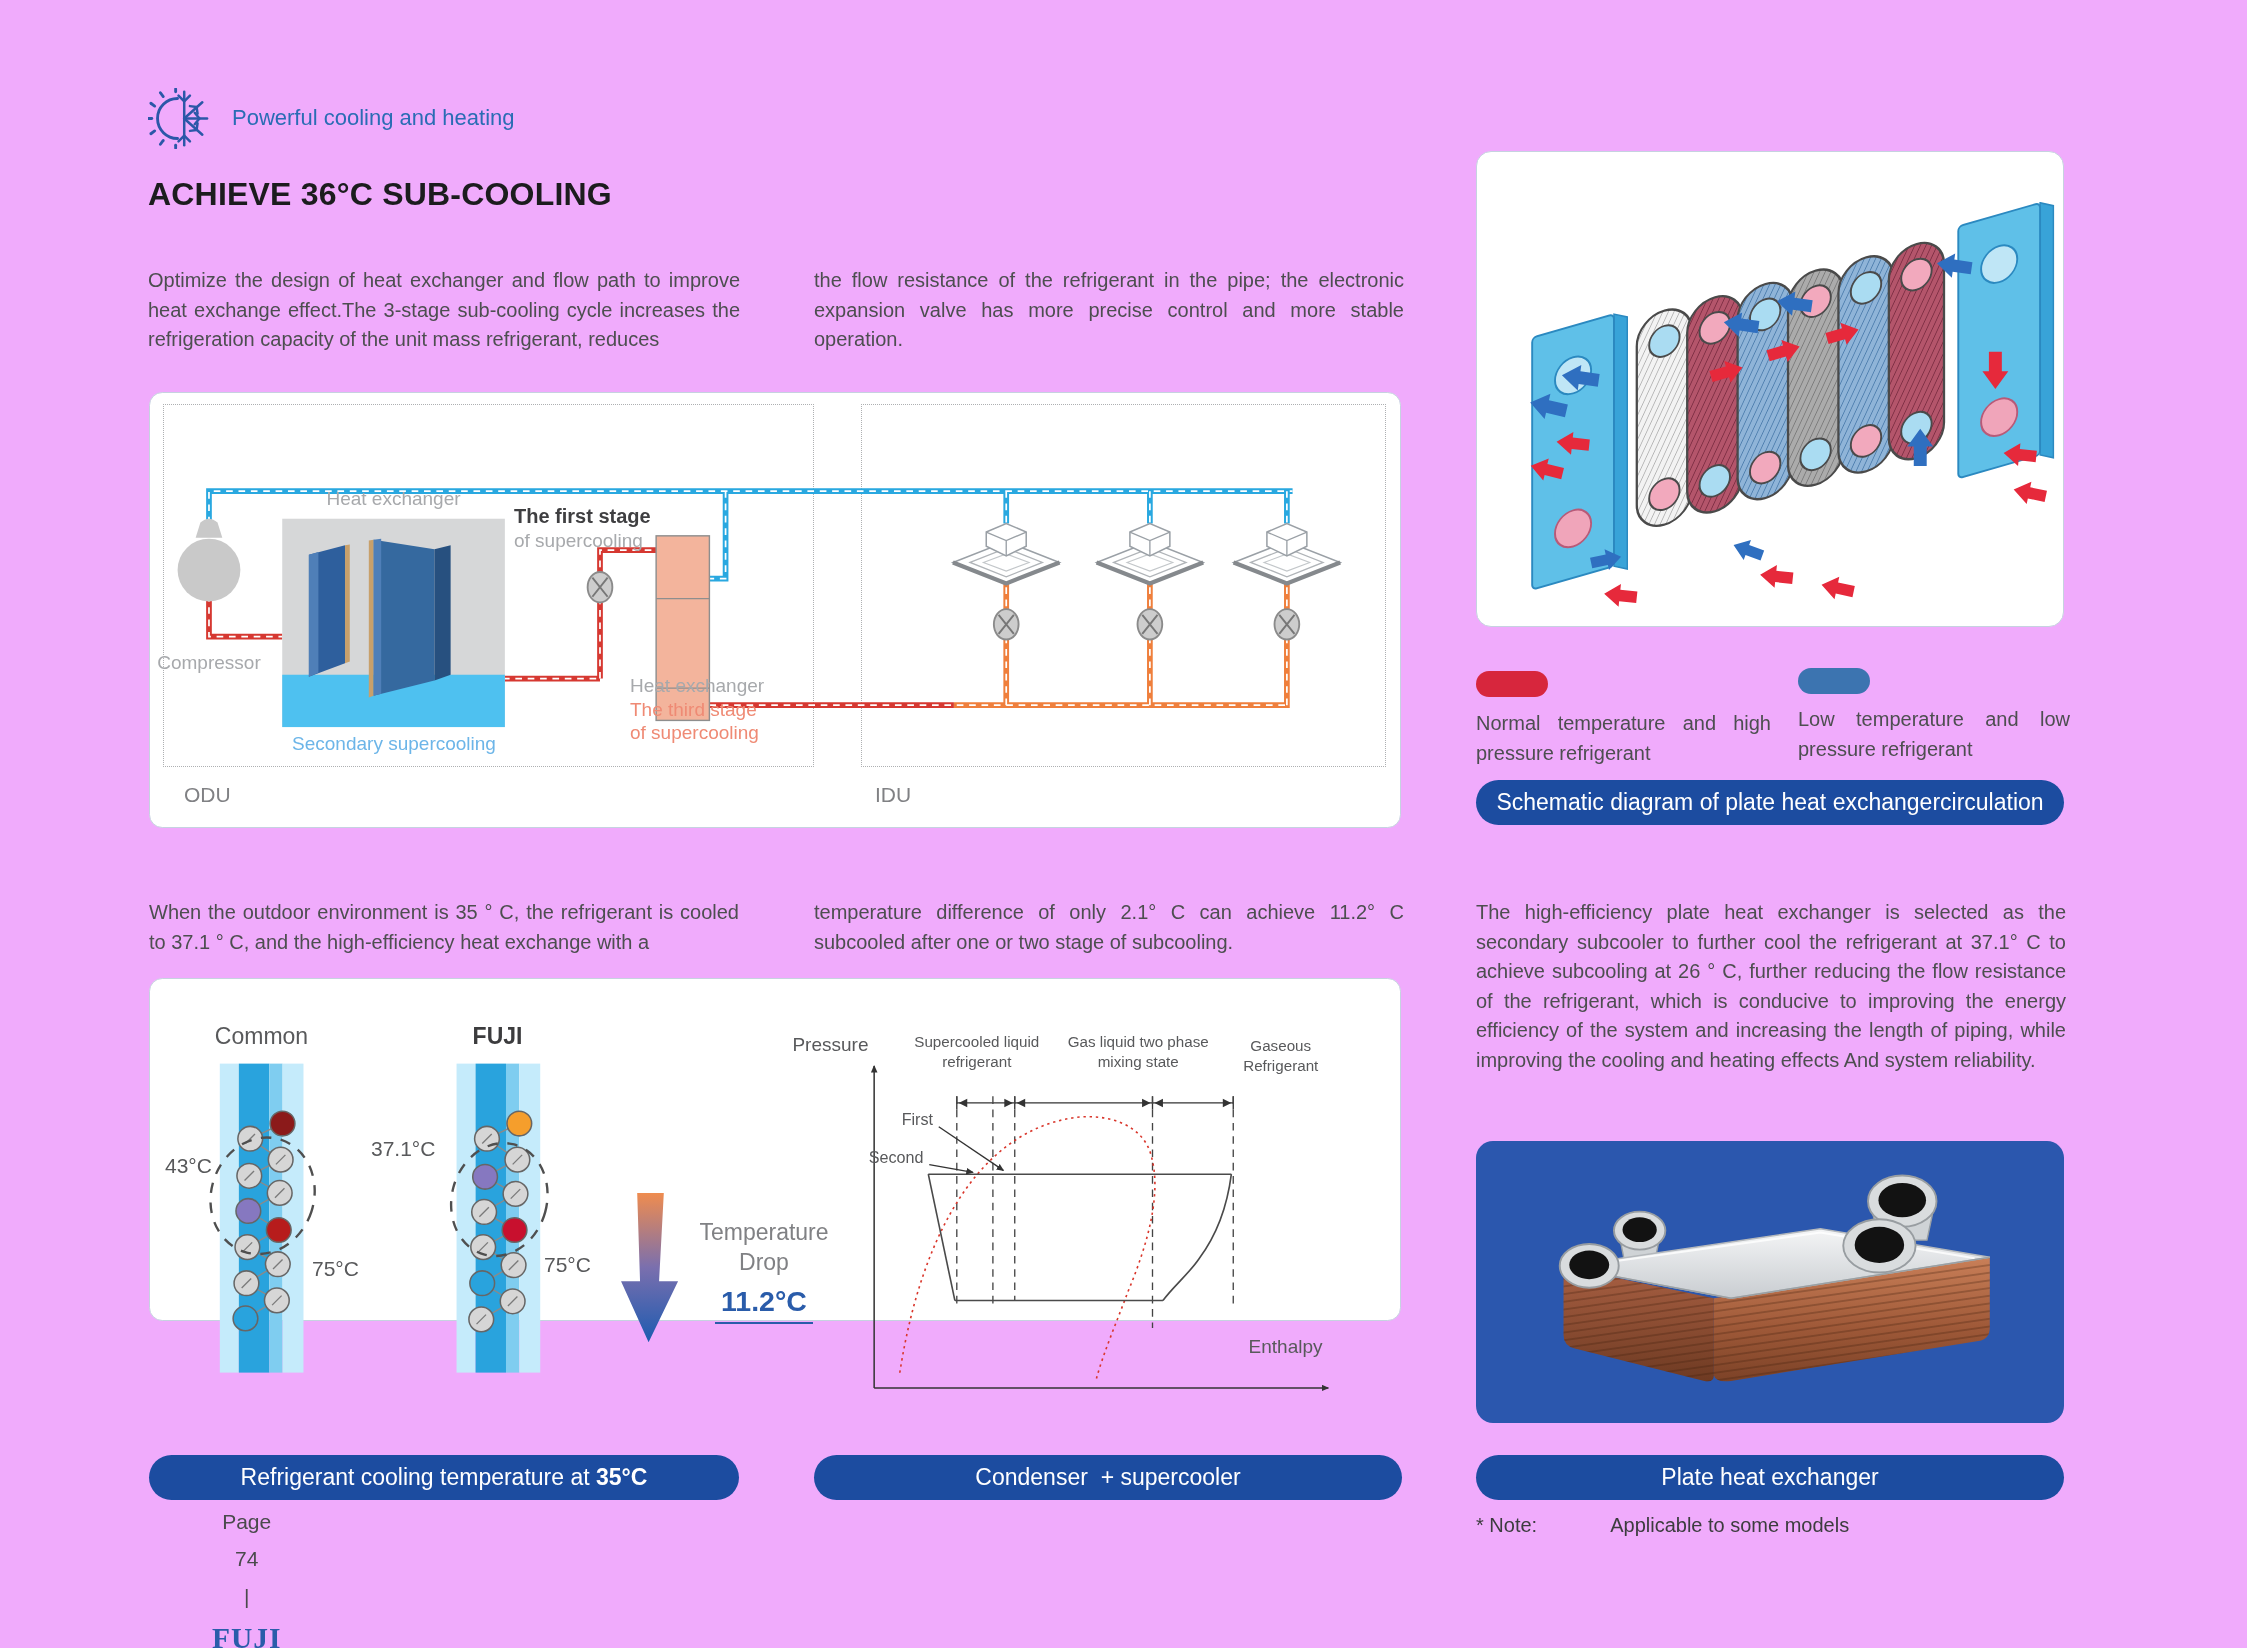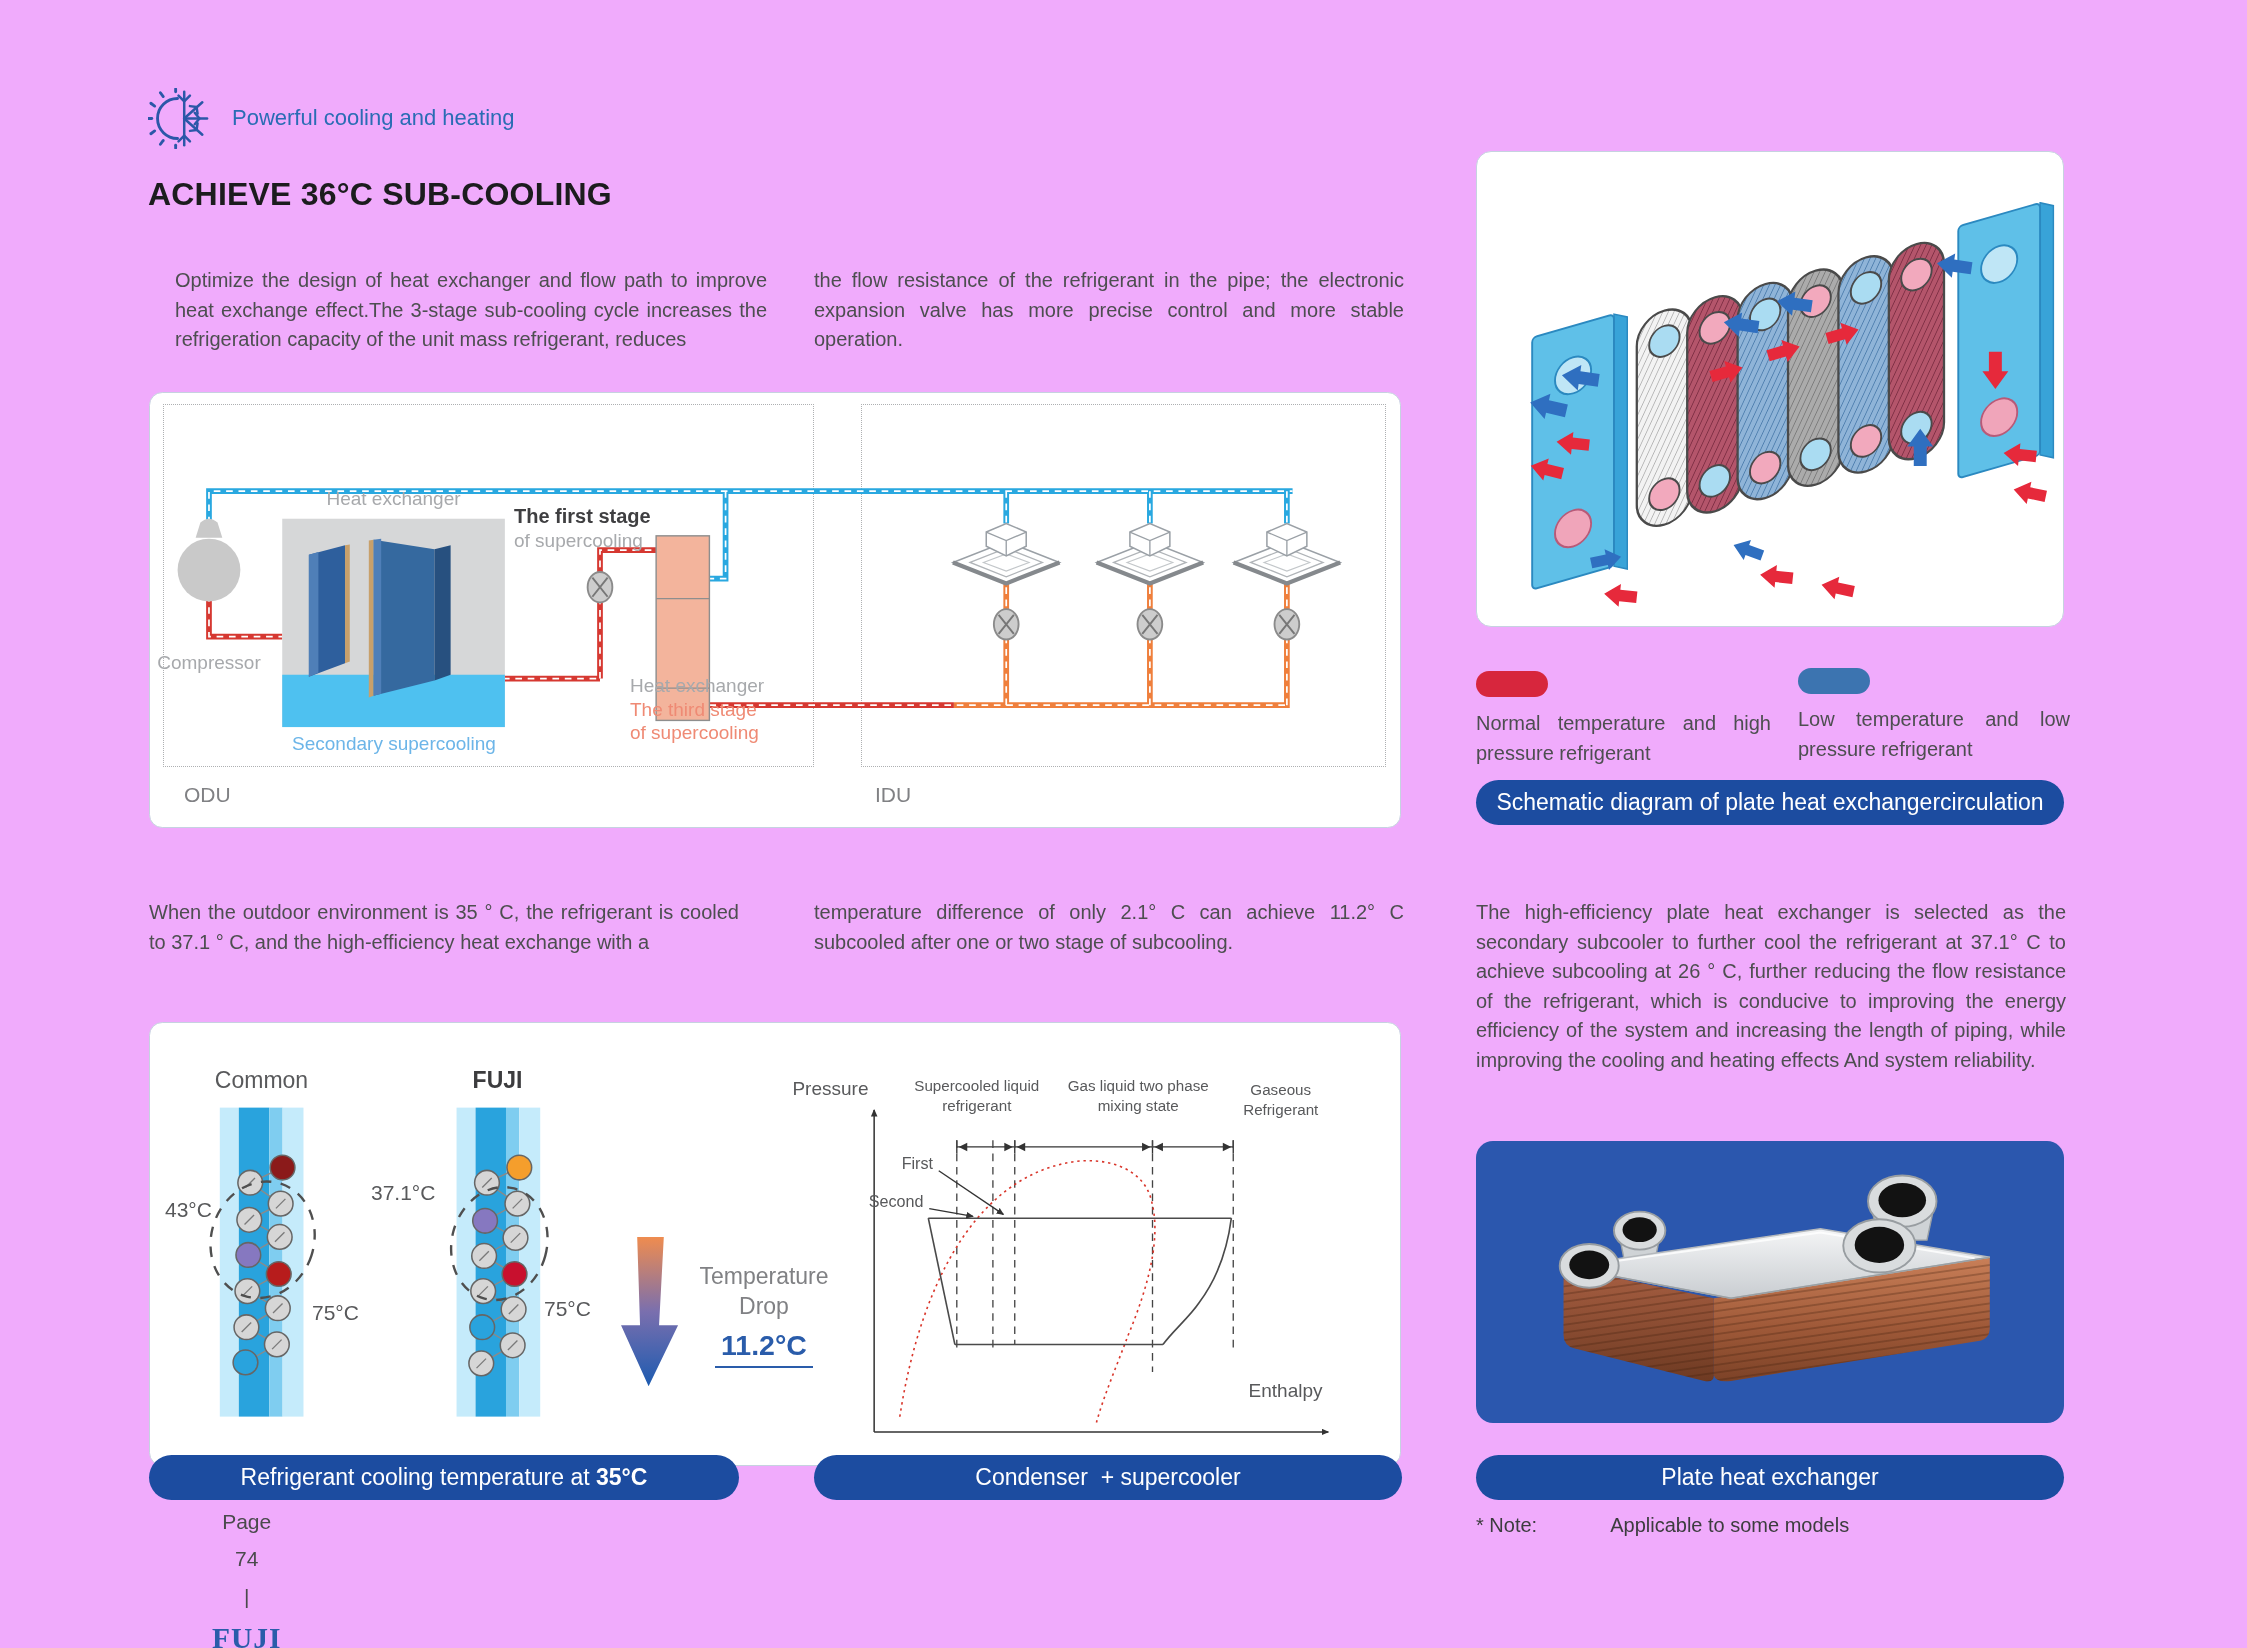--- a/index.html
+++ b/index.html
@@ -61,21 +61,21 @@
         <path d="M51,44 L44,45 M51,44 L52,37"></path>
       </g>
     </svg>
   </div>
   <div class="abs tagline" style="left:232px;top:105px;">Powerful cooling and heating</div>
 
   <div class="abs" style="left:148px;top:173px;width:780px;">
     <div class="title">ACHIEVE 36°C SUB-COOLING</div>
   </div>
 
-  <div class="abs para" style="left:148px;top:266px;width:592px;margin-left:27px;">Optimize the design of heat exchanger and flow path to improve heat exchange effect.The 3-stage sub-cooling cycle increases the refrigeration capacity of the unit mass refrigerant, reduces</div>
+  <div class="abs para" style="left:148px;top:266px;width:592px;">Optimize the design of heat exchanger and flow path to improve heat exchange effect.The 3-stage sub-cooling cycle increases the refrigeration capacity of the unit mass refrigerant, reduces</div>
   <div class="abs para" style="left:814px;top:266px;width:590px;">the flow resistance of the refrigerant in the pipe; the electronic expansion valve has more precise control and more stable operation.</div>
 
   <div class="abs box" style="left:149px;top:392px;width:1252px;height:436px;">
     <div class="abs dashedbox" style="left:13.3px;top:11.4px;width:651px;height:363px;"></div>
     <div class="abs dashedbox" style="left:711px;top:11.4px;width:525px;height:363px;"></div>
 
     <svg class="abs" style="left:0;top:0;" width="1252" height="436" viewBox="0 0 1316 458">
       <defs>
         <g id="cassette">
           <path d="M-56,38 L0,16 L56,38 L0,60 Z" fill="#ffffff" stroke="#9aa0a6" stroke-width="1.6"></path>
@@ -240,21 +240,21 @@
   <div class="abs legend-text" style="left:1476px;top:708px;width:295px;">Normal temperature and high pressure refrigerant</div>
   <div class="abs legend-pill" style="left:1798px;top:668px;background:#3c74b0;"></div>
   <div class="abs legend-text" style="left:1798px;top:704px;width:272px;">Low temperature and low pressure refrigerant</div>
 
   <div class="abs banner" style="left:1476px;top:780px;width:588px;">Schematic diagram of plate heat exchangercirculation</div>
 
   <div class="abs para" style="left:149px;top:898px;width:590px;">When the outdoor environment is 35 ° C, the refrigerant is cooled to 37.1 ° C, and the high-efficiency heat exchange with a</div>
   <div class="abs para" style="left:814px;top:898px;width:590px;">temperature difference of only 2.1° C can achieve 11.2° C subcooled after one or two stage of subcooling.</div>
   <div class="abs para" style="left:1476px;top:898px;width:590px;">The high-efficiency plate heat exchanger is selected as the secondary subcooler to further cool the refrigerant at 37.1° C to achieve subcooling at 26 ° C, further reducing the flow resistance of the refrigerant, which is conducive to improving the energy efficiency of the system and increasing the length of piping, while improving the cooling and heating effects And system reliability.</div>
 
-  <div class="abs box" style="left:149px;top:1022px;width:1252px;height:444px;">
+  <div class="abs box" style="left:149px;top:978px;width:1252px;height:343px;">
     <svg class="abs" style="left:0;top:0;" width="1252" height="444" viewBox="0 0 1316 467">
       <defs>
         <linearGradient id="tempGrad" x1="0" y1="0" x2="0" y2="1">
           <stop offset="0" stop-color="#ef8c4f"></stop>
           <stop offset="0.5" stop-color="#7a6fae"></stop>
           <stop offset="1" stop-color="#1d5bb0"></stop>
         </linearGradient>
       </defs>
 
       <g>

